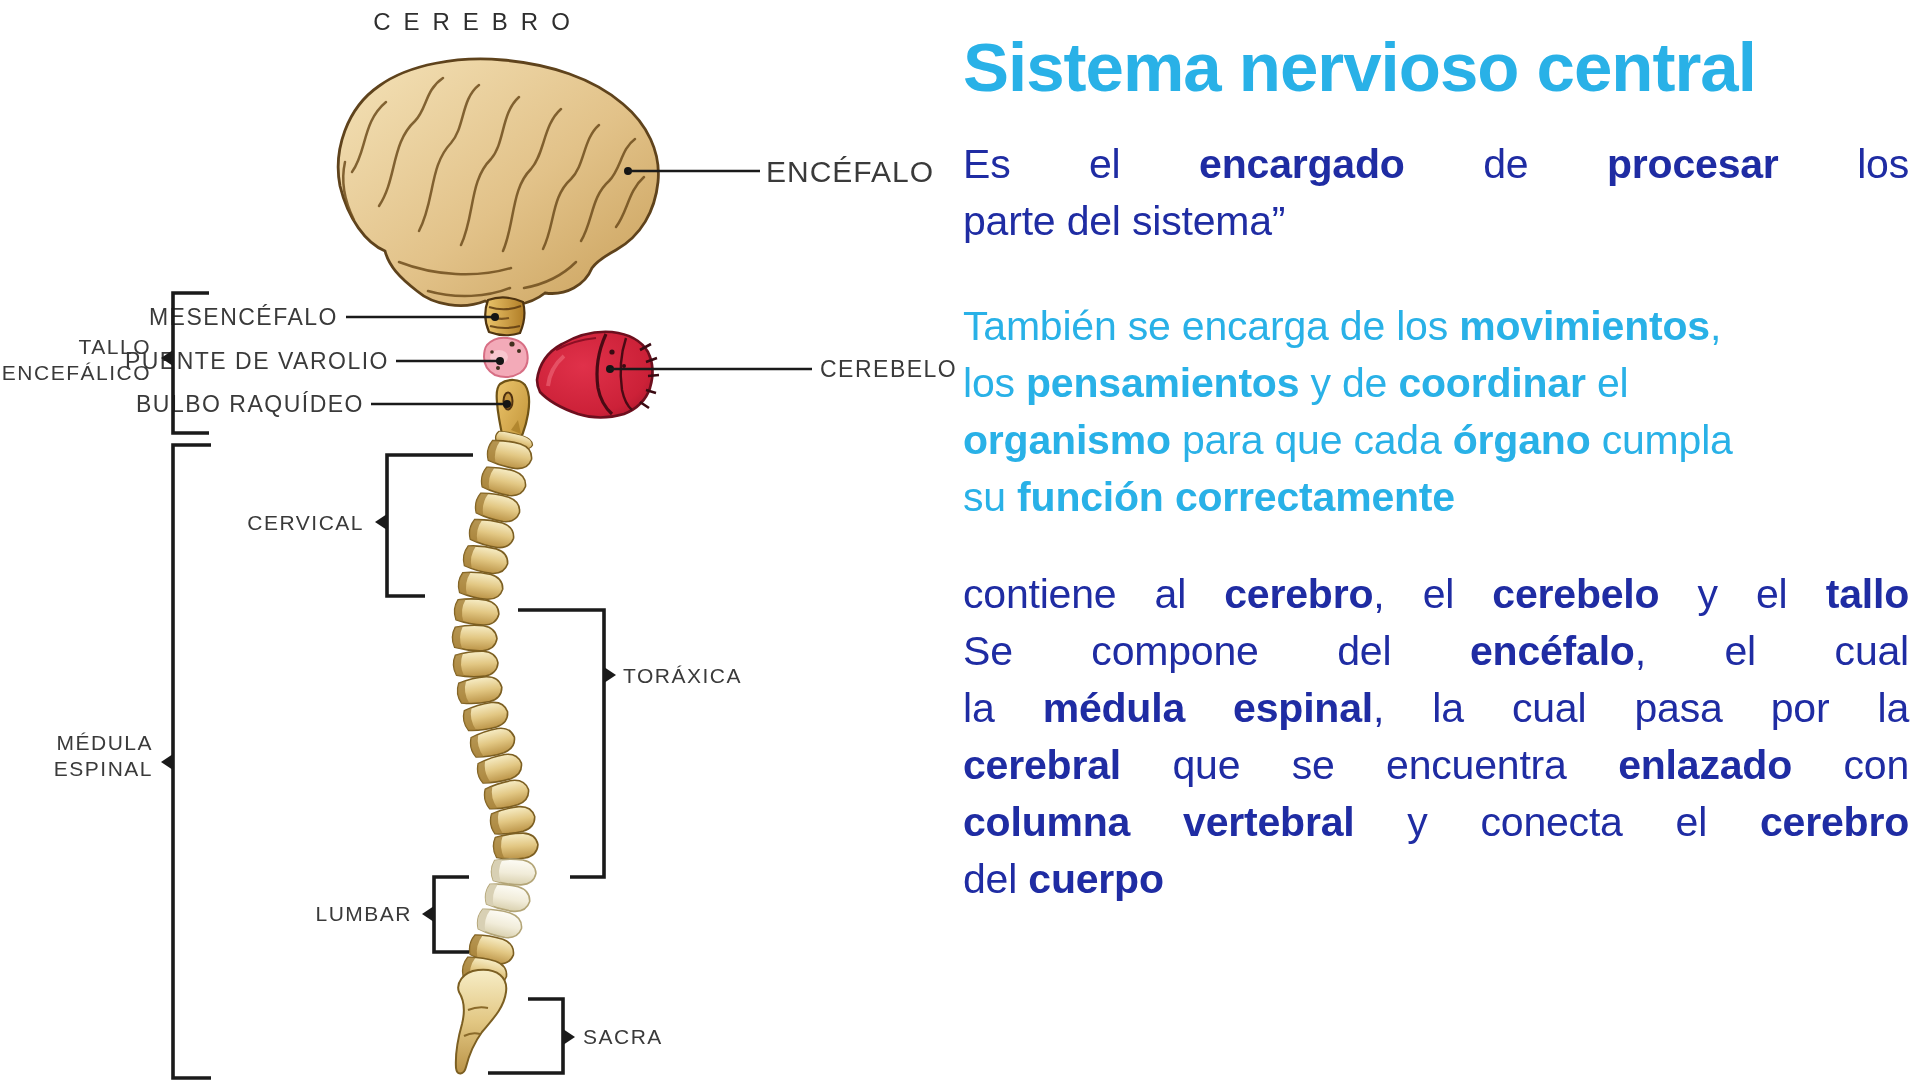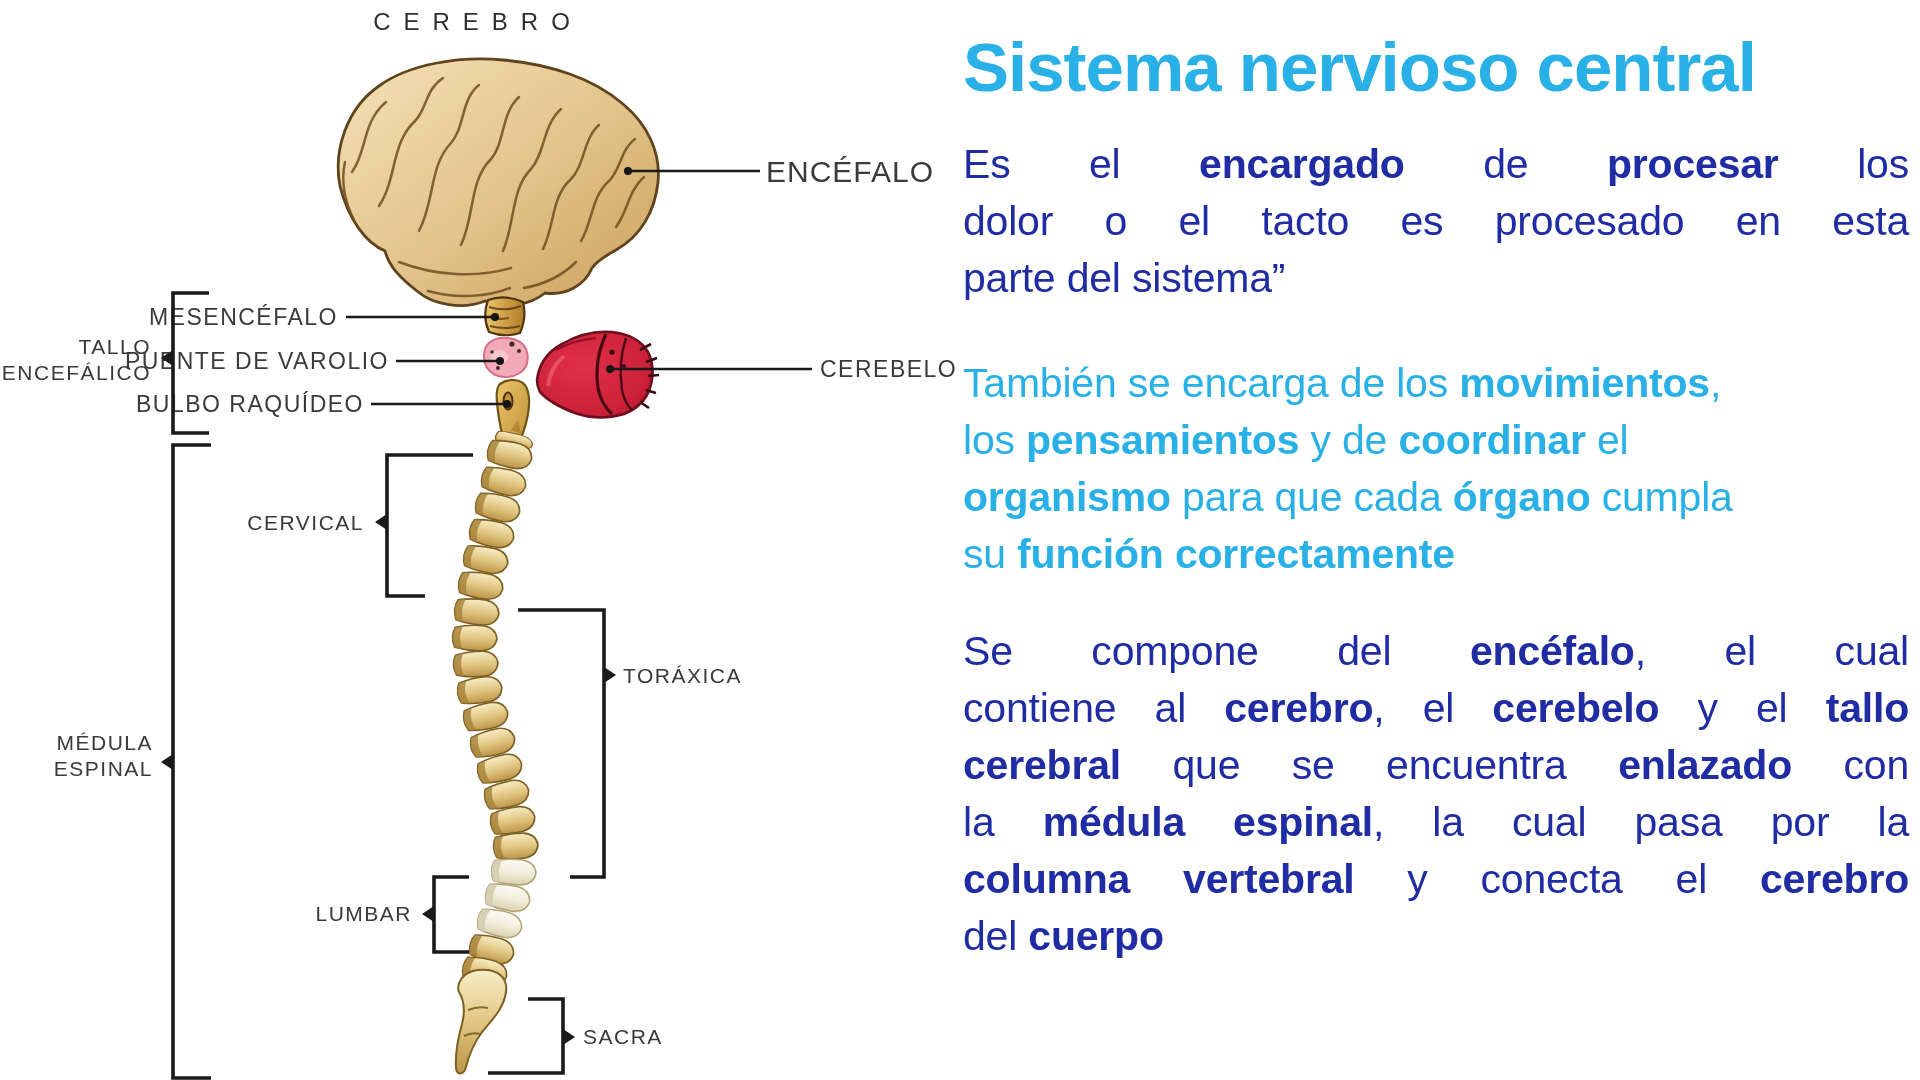--- a/index.html
+++ b/index.html
@@ -294,31 +294,30 @@
       <path class="bk" d="M 528,999 L 563,999 L 563,1073 L 488,1073"></path>
       <path class="tri" d="M 575,1037 L 563,1029 L 563,1045 Z"></path>
       <text class="lbl-md" x="583" y="1044">SACRA</text>
     </g>
   </svg>
 
   <div class="text-col">
     <h1>Sistema nervioso central</h1>
     <div class="para p-dark">
         <div class="line"><span>Es el </span><span class="b">encargado</span><span> de </span><span class="b">procesar</span><span> los</span></div>
-        <div class="line"><span>dolor o el tacto es procesado en esta</span></div>
         <div class="line last"><span>parte del sistema”</span></div>
       </div>
     <div class="para p-cyan">
         <div class="line"><span>También se encarga de los </span><span class="b">movimientos</span><span>,</span></div>
         <div class="line"><span>los </span><span class="b">pensamientos</span><span> y de </span><span class="b">coordinar</span><span> el</span></div>
         <div class="line"><span class="b">organismo</span><span> para que cada </span><span class="b">órgano</span><span> cumpla</span></div>
         <div class="line last"><span>su </span><span class="b">función correctamente</span></div>
       </div>
     <div class="para p-dark">
+        <div class="line"><span>contiene al </span><span class="b">cerebro</span><span>, el </span><span class="b">cerebelo</span><span> y el </span><span class="b">tallo</span></div>
         <div class="line"><span>Se compone del </span><span class="b">encéfalo</span><span>, el cual</span></div>
-        <div class="line"><span>contiene al </span><span class="b">cerebro</span><span>, el </span><span class="b">cerebelo</span><span> y el </span><span class="b">tallo</span></div>
+        <div class="line"><span>la </span><span class="b">médula espinal</span><span>, la cual pasa por la</span></div>
         <div class="line"><span class="b">cerebral</span><span> que se encuentra </span><span class="b">enlazado</span><span> con</span></div>
-        <div class="line"><span>la </span><span class="b">médula espinal</span><span>, la cual pasa por la</span></div>
         <div class="line"><span class="b">columna vertebral</span><span> y conecta el </span><span class="b">cerebro</span></div>
         <div class="line last"><span>del </span><span class="b">cuerpo</span></div>
       </div>
   </div>
 </div>
 
 </body></html>

